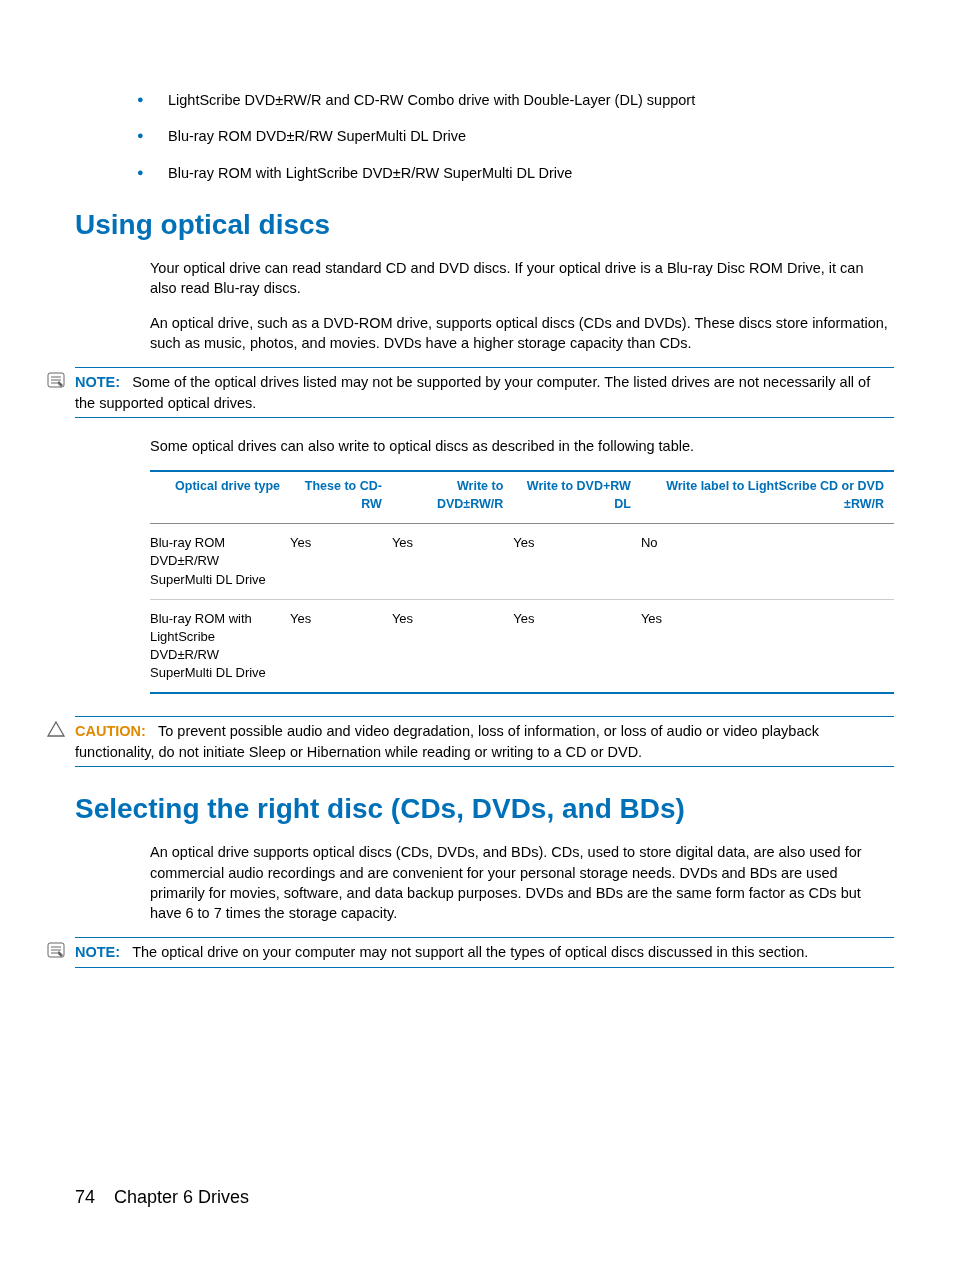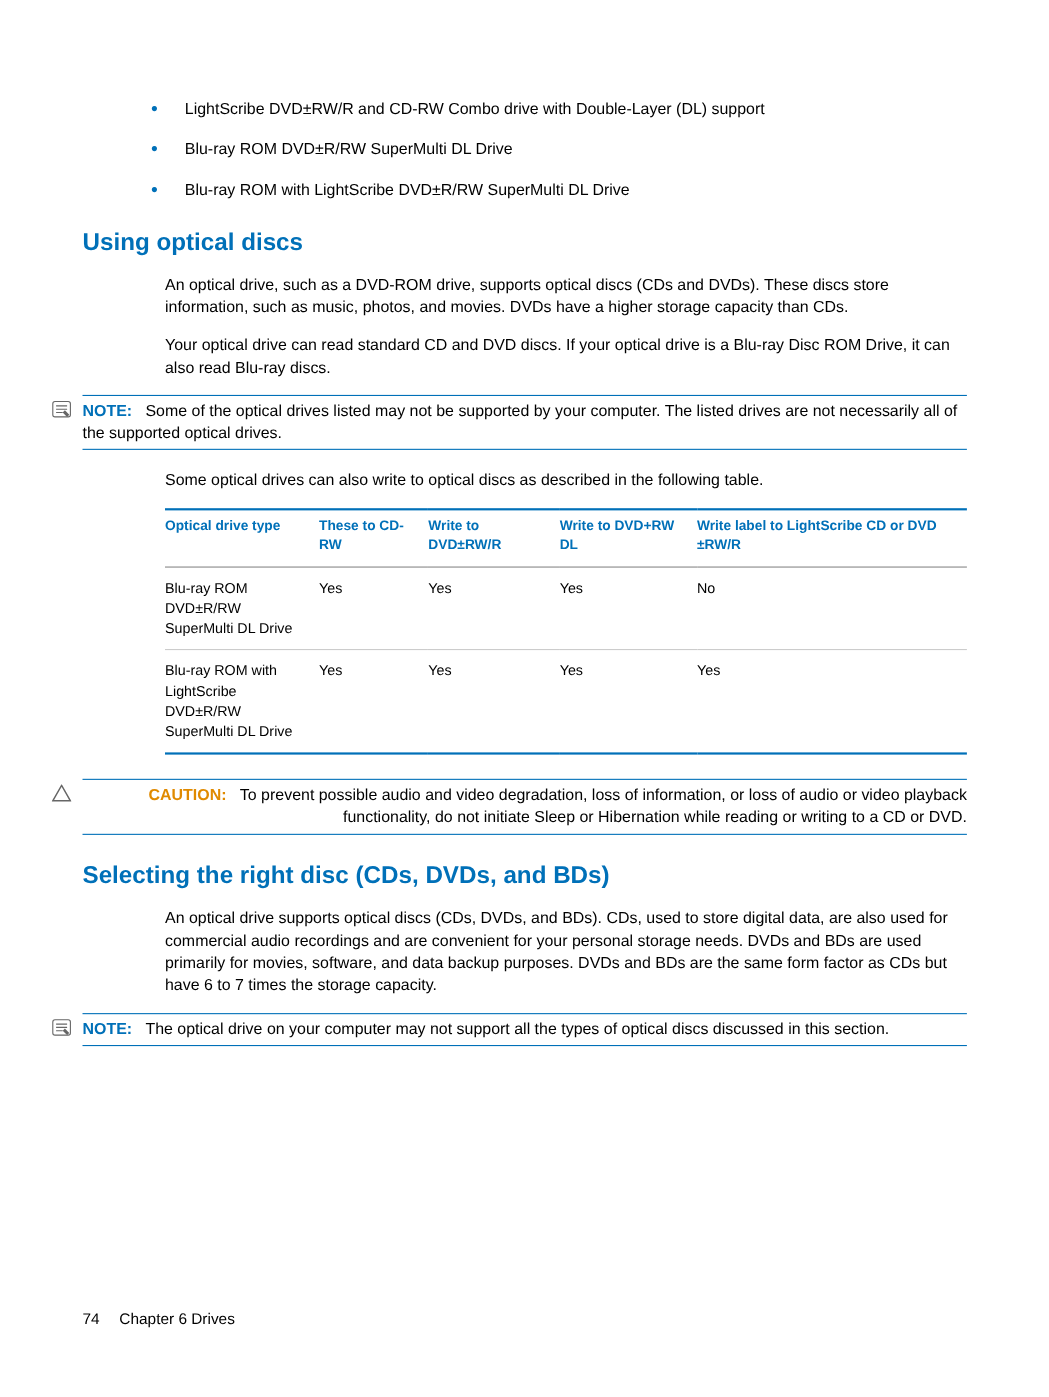--- a/index.html
+++ b/index.html
@@ -7,21 +7,21 @@
     font-family: Arial, Helvetica, sans-serif;
     background: #fff;
     width: 954px;
     height: 1270px;
     position: relative;
     color: #000;
     font-size: 14.5px;
     line-height: 1.4;
   }
   .page {
-    padding: 90px 75px 60px 75px;
+    padding: 90px 60px 60px 75px;
   }
   .indent-1 { margin-left: 75px; }
   .indent-2 { margin-left: 48px; }
   ul.bullets {
     list-style: none;
     margin-bottom: 8px;
   }
   ul.bullets li {
     position: relative;
     padding-left: 45px;
@@ -52,35 +52,35 @@
   .note-label {
     color: #0070b8;
     font-weight: bold;
   }
   .caution-label {
     color: #e08a00;
     font-weight: bold;
   }
   h2.section-heading {
     color: #0070b8;
-    font-size: 22px;
+    font-size: 28px;
     font-weight: bold;
     margin: 22px 0 14px 0;
   }
   p.body {
     margin-bottom: 14px;
   }
   table.data-table {
     width: 100%;
     border-collapse: collapse;
     margin: 14px 0 22px 0;
     font-size: 13px;
   }
   table.data-table thead th {
-    text-align: left;
+    text-align: right;
     color: #0070b8;
     font-weight: bold;
     font-size: 12.5px;
     padding: 6px 10px 10px 0;
     vertical-align: top;
     border-bottom: 1px solid #888;
   }
   table.data-table thead {
     border-top: 2px solid #0070b8;
   }
@@ -93,40 +93,40 @@
     border-bottom: 2px solid #0070b8;
   }
   table.data-table th:first-child,
   table.data-table td:first-child {
     width: 140px;
   }
   .footer {
     position: absolute;
     bottom: 60px;
     left: 75px;
-    font-size: 14px;
+    font-size: 18px;
   }
   .footer .pn { margin-right: 14px; }
 </style>
 </head>
 <body>
 
 <div class="page">
 
   <ul class="bullets indent-2">
     <li>LightScribe DVD±RW/R and CD-RW Combo drive with Double-Layer (DL) support</li>
     <li>Blu-ray ROM DVD±R/RW SuperMulti DL Drive</li>
     <li>Blu-ray ROM with LightScribe DVD±R/RW SuperMulti DL Drive</li>
   </ul>
 
 
   <h2 class="section-heading">Using optical discs</h2>
 
+  <p class="body indent-1">Your optical drive can read standard CD and DVD discs. If your optical drive is a Blu-ray Disc ROM Drive, it can also read Blu-ray discs.</p>
   <p class="body indent-1">An optical drive, such as a DVD-ROM drive, supports optical discs (CDs and DVDs). These discs store information, such as music, photos, and movies. DVDs have a higher storage capacity than CDs.</p>
-  <p class="body indent-1">Your optical drive can read standard CD and DVD discs. If your optical drive is a Blu-ray Disc ROM Drive, it can also read Blu-ray discs.</p>
 
   <div class="note-block indent-1">
     <span class="note-icon">
       <svg viewBox="0 0 18 16" width="18" height="16">
           <rect x="1" y="1" width="16" height="14" rx="2" fill="none" stroke="#666" stroke-width="1"></rect>
           <line x1="4" y1="5" x2="14" y2="5" stroke="#666" stroke-width="1"></line>
           <line x1="4" y1="8" x2="14" y2="8" stroke="#666" stroke-width="1"></line>
           <line x1="4" y1="11" x2="10" y2="11" stroke="#666" stroke-width="1"></line>
           <path d="M12 9 L16 13 L14 15 L10 11 Z" fill="#666"></path>
         </svg>
@@ -160,21 +160,21 @@
           <td>Blu-ray ROM with LightScribe DVD±R/RW SuperMulti DL Drive</td>
           <td>Yes</td>
           <td>Yes</td>
           <td>Yes</td>
           <td>Yes</td>
         </tr>
       </tbody>
     </table>
   </div>
 
-  <div class="note-block indent-1" style="margin-top:16px;text-align:right;">
+  <div class="note-block indent-1" style="margin-top:16px;">
     <span class="caution-icon">
       <svg viewBox="0 0 18 16" width="18" height="16">
           <path d="M9 1 L17 15 L1 15 Z" fill="none" stroke="#666" stroke-width="1.3"></path>
         </svg>
     </span>
     <span class="caution-label">CAUTION:</span>
     &nbsp;&nbsp;<span>To prevent possible audio and video degradation, loss of information, or loss of audio or video playback functionality, do not initiate Sleep or Hibernation while reading or writing to a CD or DVD.</span>
   </div>
 
   <h2 class="section-heading">Selecting the right disc (CDs, DVDs, and BDs)</h2>

